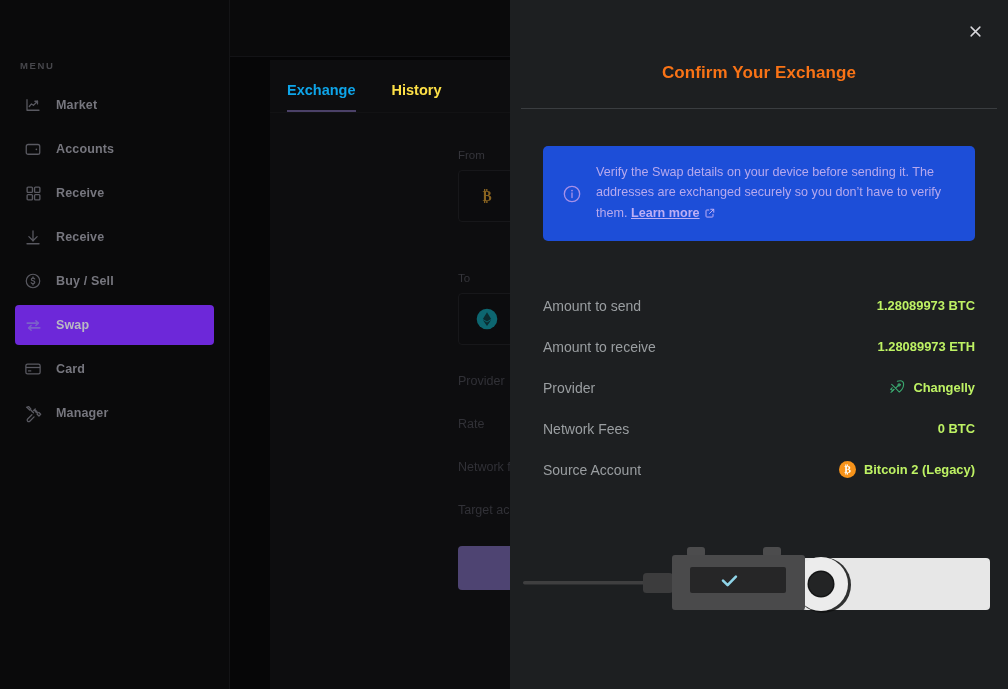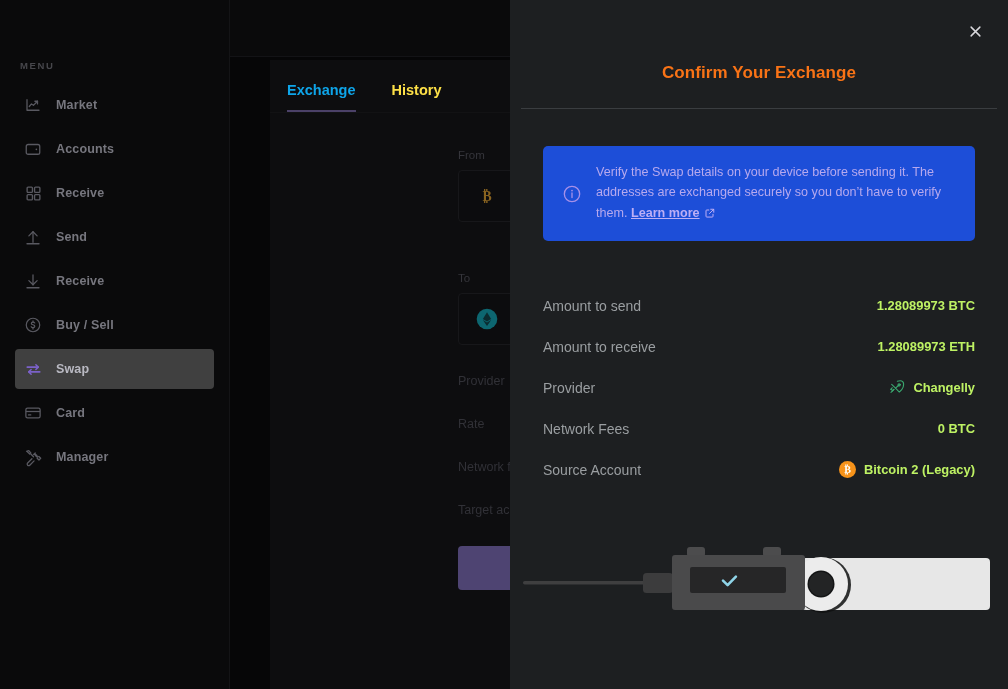--- a/index.html
+++ b/index.html
@@ -30,21 +30,21 @@
   }
   .nav-item .nv-ico {
     width: 20px; height: 20px; flex: 0 0 20px;
     display: flex; align-items: center; justify-content: center;
     color: #595961;
   }
   .nav-item .nv-ico svg { display: block; }
   .nav-item .nv-txt {
     font-size: 12.5px; font-weight: 600; color: #76767e; letter-spacing: .15px;
   }
-  .nav-item.active { background: #404040; }
+  .nav-item.active { background: #6d28d9; }
   .nav-item.active .nv-ico { color: #7b61c9; }
   .nav-item.active .nv-txt { color: #b9b9c2; }
 
   
   .main-bg {
     position: absolute; left: 230px; top: 0;
     width: 778px; height: 689px;
     background: #060607;
   }
   .topbar {
@@ -168,30 +168,20 @@
         <svg width="17" height="17" viewBox="0 0 24 24" fill="none" stroke="currentColor" stroke-width="1.9">
             <rect x="3" y="3" width="7.5" height="7.5" rx="1.3"></rect>
             <rect x="13.5" y="3" width="7.5" height="7.5" rx="1.3"></rect>
             <rect x="3" y="13.5" width="7.5" height="7.5" rx="1.3"></rect>
             <rect x="13.5" y="13.5" width="7.5" height="7.5" rx="1.3"></rect>
           </svg>
       </span>
       <span class="nv-txt">Receive</span>
     </div>
 
-    <div class="nav-item">
-      <span class="nv-ico">
-        <svg width="18" height="18" viewBox="0 0 24 24" fill="none" stroke="currentColor" stroke-width="1.7" stroke-linecap="round" stroke-linejoin="round">
-            <path d="M12 19V5"></path>
-            <path d="M6.5 10.5L12 5l5.5 5.5"></path>
-            <path d="M4 21h16"></path>
-          </svg>
-      </span>
-      <span class="nv-txt">Send</span>
-    </div>
 
     <div class="nav-item">
       <span class="nv-ico">
         <svg width="18" height="18" viewBox="0 0 24 24" fill="none" stroke="currentColor" stroke-width="1.7" stroke-linecap="round" stroke-linejoin="round">
             <path d="M12 4v13"></path>
             <path d="M6.5 11.5L12 17l5.5-5.5"></path>
             <path d="M4 21h16"></path>
           </svg>
       </span>
       <span class="nv-txt">Receive</span>

